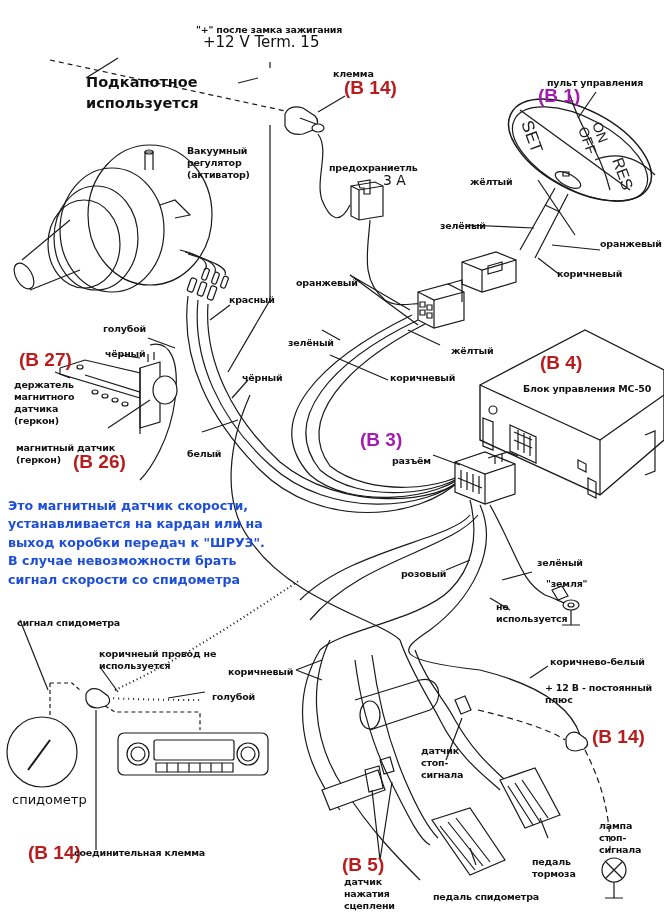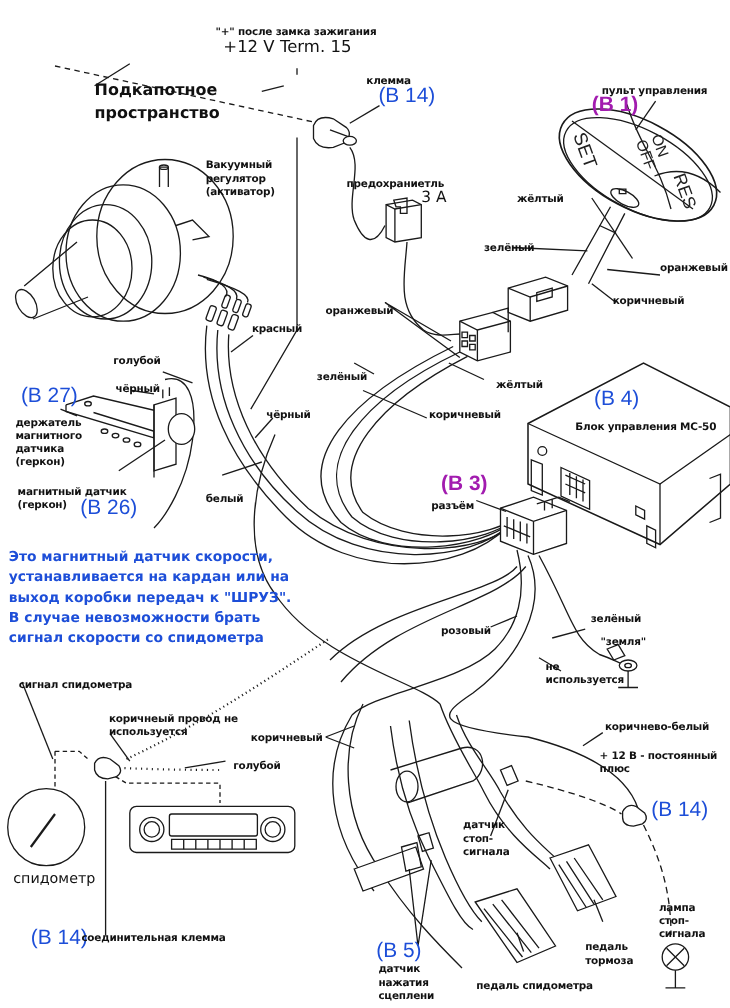--- a/index.html
+++ b/index.html
@@ -1,19 +1,19 @@
 <!DOCTYPE html>
 <html><head>
 <meta charset="utf-8">
 <style>
   html, body { margin:0; padding:0; background:#ffffff; }
   body { width:664px; height:916px; position:relative; overflow:hidden; font-family:"DejaVu Sans", sans-serif; color:#111; }
   #diagram { position:absolute; left:0; top:0; width:664px; height:916px; }
   .lbl { position:absolute; font-family:"DejaVu Sans", sans-serif; font-size:9.5px; line-height:12px; white-space:nowrap; color:#111; font-weight:bold; letter-spacing:-0.2px;}
-  .ref { position:absolute; font-family:"Liberation Sans", sans-serif; font-size:19px; line-height:20px; white-space:nowrap; color:#1d4ed8; font-weight:normal;}
+  .ref { position:absolute; font-family:"Liberation Sans", sans-serif; font-size:19px; line-height:20px; white-space:nowrap; color:#b91c1c; font-weight:bold;}
   .ref.b { font-weight:bold; color:#a21caf; }
   .big { position:absolute; font-family:"DejaVu Sans", sans-serif; font-weight:bold; font-size:14.5px; line-height:21px; white-space:nowrap; color:#111; }
   .note { position:absolute; font-family:"DejaVu Sans", sans-serif; font-weight:bold; font-size:12.6px; line-height:18.4px; white-space:nowrap; color:#1d4ed8; }
   .norm { position:absolute; font-family:"DejaVu Sans", sans-serif; font-size:13px; white-space:nowrap; color:#111; }
   .ml { white-space:pre; }
   svg * { vector-effect:non-scaling-stroke; }
 </style>
 </head>
 <body>
 
@@ -243,33 +243,33 @@
   <g>
     <circle cx="614" cy="870" r="12" fill="#fff"></circle>
     <path d="M606 862 L622 878 M622 862 L606 878"></path>
     <path d="M614 882 L614 898 M605 898 L623 898"></path>
   </g>
 </svg>
 
 <div class="lbl" style="left:196px;top:24px;">"+" после замка зажигания</div>
 <div class="norm" style="left:203px;top:33px;font-size:15px;">+12 V Term. 15</div>
 <div class="big" style="left:86px;top:72px;"><span style="white-space: pre;">Подкапотное
-пространство</span></div>
+используется</span></div>
 
 <div class="lbl" style="left:333px;top:68px;">клемма</div>
 <div class="ref" style="left:344px;top:78px;">(B 14)</div>
 
 <div class="lbl" style="left:547px;top:77px;">пульт управления</div>
 <div class="ref b" style="left:538px;top:86px;">(B 1)</div>
 
 <div class="lbl ml" style="left:187px;top:145px;">Вакуумный
 регулятор
 (активатор)</div>
 
-<div class="lbl" style="left:315px;top:162px;">предохраниетль</div>
+<div class="lbl" style="left:329px;top:162px;">предохраниетль</div>
 <div class="norm" style="left:383px;top:172px;font-size:14px;">3 A</div>
 
 <div class="lbl" style="left:470px;top:176px;">жёлтый</div>
 <div class="lbl" style="left:440px;top:220px;">зелёный</div>
 <div class="lbl" style="left:600px;top:238px;">оранжевый</div>
 <div class="lbl" style="left:557px;top:268px;">коричневый</div>
 
 <div class="lbl" style="left:296px;top:277px;">оранжевый</div>
 <div class="lbl" style="left:229px;top:294px;">красный</div>
 <div class="lbl" style="left:288px;top:337px;">зелёный</div>
@@ -286,21 +286,21 @@
 магнитного
 датчика
 (геркон)</div>
 <div class="lbl ml" style="left:16px;top:442px;">магнитный датчик
 (геркон)</div>
 <div class="ref" style="left:73px;top:452px;">(B 26)</div>
 
 <div class="ref" style="left:540px;top:353px;">(B 4)</div>
 <div class="lbl" style="left:523px;top:383px;">Блок управления MC-50</div>
 
-<div class="ref b" style="left:360px;top:430px;margin-left:41px;">(B 3)</div>
+<div class="ref b" style="left:360px;top:430px;">(B 3)</div>
 <div class="lbl" style="left:392px;top:455px;">разъём</div>
 
 <div class="note ml" style="left:8px;top:497px;">Это магнитный датчик скорости,
 устанавливается на кардан или на
 выход коробки передач к "ШРУЗ".
 В случае невозможности брать
 сигнал скорости со спидометра</div>
 
 <div class="lbl" style="left:401px;top:568px;">розовый</div>
 <div class="lbl" style="left:537px;top:557px;">зелёный</div>

